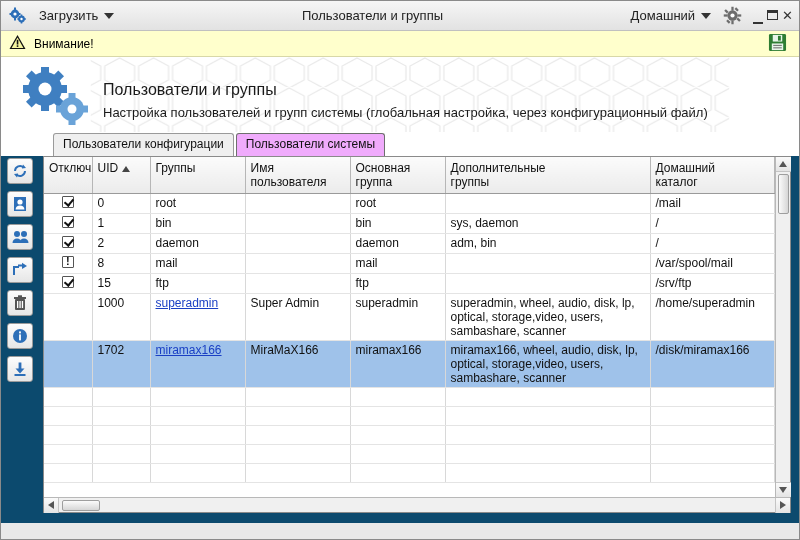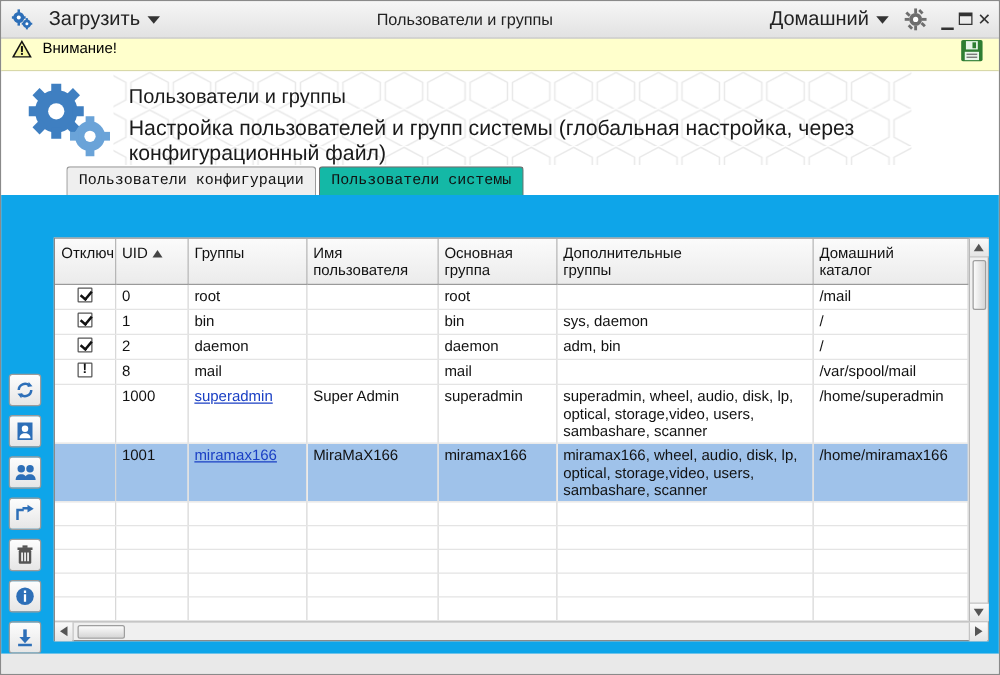--- a/index.html
+++ b/index.html
@@ -38,21 +38,21 @@
     font-size: 13px;
     color: #222;
   }
   .gear-btn {
     width: 26px; height: 24px;
     display: flex; align-items: center; justify-content: center;
   }
   .menu-btn {
     display: flex; align-items: center; gap: 6px;
     padding: 3px 8px;
-    font-size: 16px;
+    font-size: 13px;
     color: #222;
     cursor: default;
   }
   .caret {
     width: 0; height: 0;
     border-left: 5px solid transparent;
     border-right: 5px solid transparent;
     border-top: 6px solid #333;
   }
   .winbtns {
@@ -74,20 +74,21 @@
     border-bottom: 2px solid #333;
     position: relative; top: 4px;
   }
 
   
   .warnbar {
     height: 26px;
     background: #ffffcc;
     border-bottom: 1px solid #d8d8a8;
     display: flex;
+    align-items: center;
     padding: 0 8px;
     gap: 8px;
     flex: none;
   }
   .warn-text { font-size: 12px; color: #000; flex: 1; }
   .save-icon { margin-right: 4px; }
 
   
   .headwrap {
     flex: none;
@@ -104,61 +105,59 @@
   .head-inner {
     position: relative;
     display: flex;
     align-items: center;
     gap: 12px;
     padding: 6px 10px 0 16px;
     height: 100%;
   }
   .head-texts { display: flex; flex-direction: column; gap: 6px; padding-top: 6px;}
   .head-title { font-size: 16px; color: #1a1a1a; }
-  .head-sub { font-size: 17px; color: #1a1a1a; }
+  .head-sub { font-size: 13px; color: #1a1a1a; }
 
   
   .tabsrow {
     position: relative;
     display: flex;
     align-items: flex-end;
     gap: 2px;
     padding-left: 52px;
     background: #ffffff;
     height: 24px;
     flex: none;
-    font-family: Liberation Mono, monospace;
   }
   .tab {
     border: 1px solid #9a9a9a;
     border-bottom: none;
     border-radius: 3px 3px 0 0;
     background: #efefef;
     padding: 3px 9px 4px 9px;
     font-size: 12px;
     color: #111;
     line-height: 15px;
     cursor: default;
   }
   .tab.active {
-    background: #14b8a6;
+    background: #f0abfc;
     border-color: #6f6f6f;
     font-weight: normal;
     position: relative;
     z-index: 2;
   }
 
   
   .body {
     flex: 1;
     display: flex;
-    background: #0ea5e9;
-    padding: 16px 8px 0 6px;
+    background: #0c4a6e;
+    padding: 0 8px 0 6px;
     min-height: 0;
-    align-items: flex-end;
   }
   .sidebar {
     width: 30px;
     display: flex;
     flex-direction: column;
     gap: 7px;
     padding-top: 2px;
     flex: none;
   }
   .sb-btn {
@@ -572,36 +571,45 @@
                 <tr>
                   <td style="text-align: center;"><span class="chk excl"></span></td>
                   <td>8</td>
                   <td>mail</td>
                   <td></td>
                   <td>mail</td>
                   <td></td>
                   <td>/var/spool/mail</td>
                 </tr>
                 <tr>
+                  <td style="text-align: center;"><span class="chk checked"></span></td>
+                  <td>15</td>
+                  <td>ftp</td>
+                  <td></td>
+                  <td>ftp</td>
+                  <td></td>
+                  <td>/srv/ftp</td>
+                </tr>
+                <tr>
                   <td style="text-align: center;"></td>
                   <td>1000</td>
                   <td><span class="linktext">superadmin</span></td>
                   <td>Super Admin</td>
                   <td>superadmin</td>
                   <td>superadmin, wheel, audio, disk, lp, optical, storage,video, users, sambashare, scanner</td>
                   <td>/home/superadmin</td>
                 </tr>
                 <tr class="selected">
                   <td style="text-align: center;"></td>
-                  <td>1001</td>
+                  <td>1702</td>
                   <td><span class="linktext">miramax166</span></td>
                   <td>MiraMaX166</td>
                   <td>miramax166</td>
                   <td>miramax166, wheel, audio, disk, lp, optical, storage,video, users, sambashare, scanner</td>
-                  <td>/home/miramax166</td>
+                  <td>/disk/miramax166</td>
                 </tr>
                 <tr>
                   <td>&nbsp;</td>
                   <td>&nbsp;</td>
                   <td>&nbsp;</td>
                   <td>&nbsp;</td>
                   <td>&nbsp;</td>
                   <td>&nbsp;</td>
                   <td>&nbsp;</td>
                 </tr>

